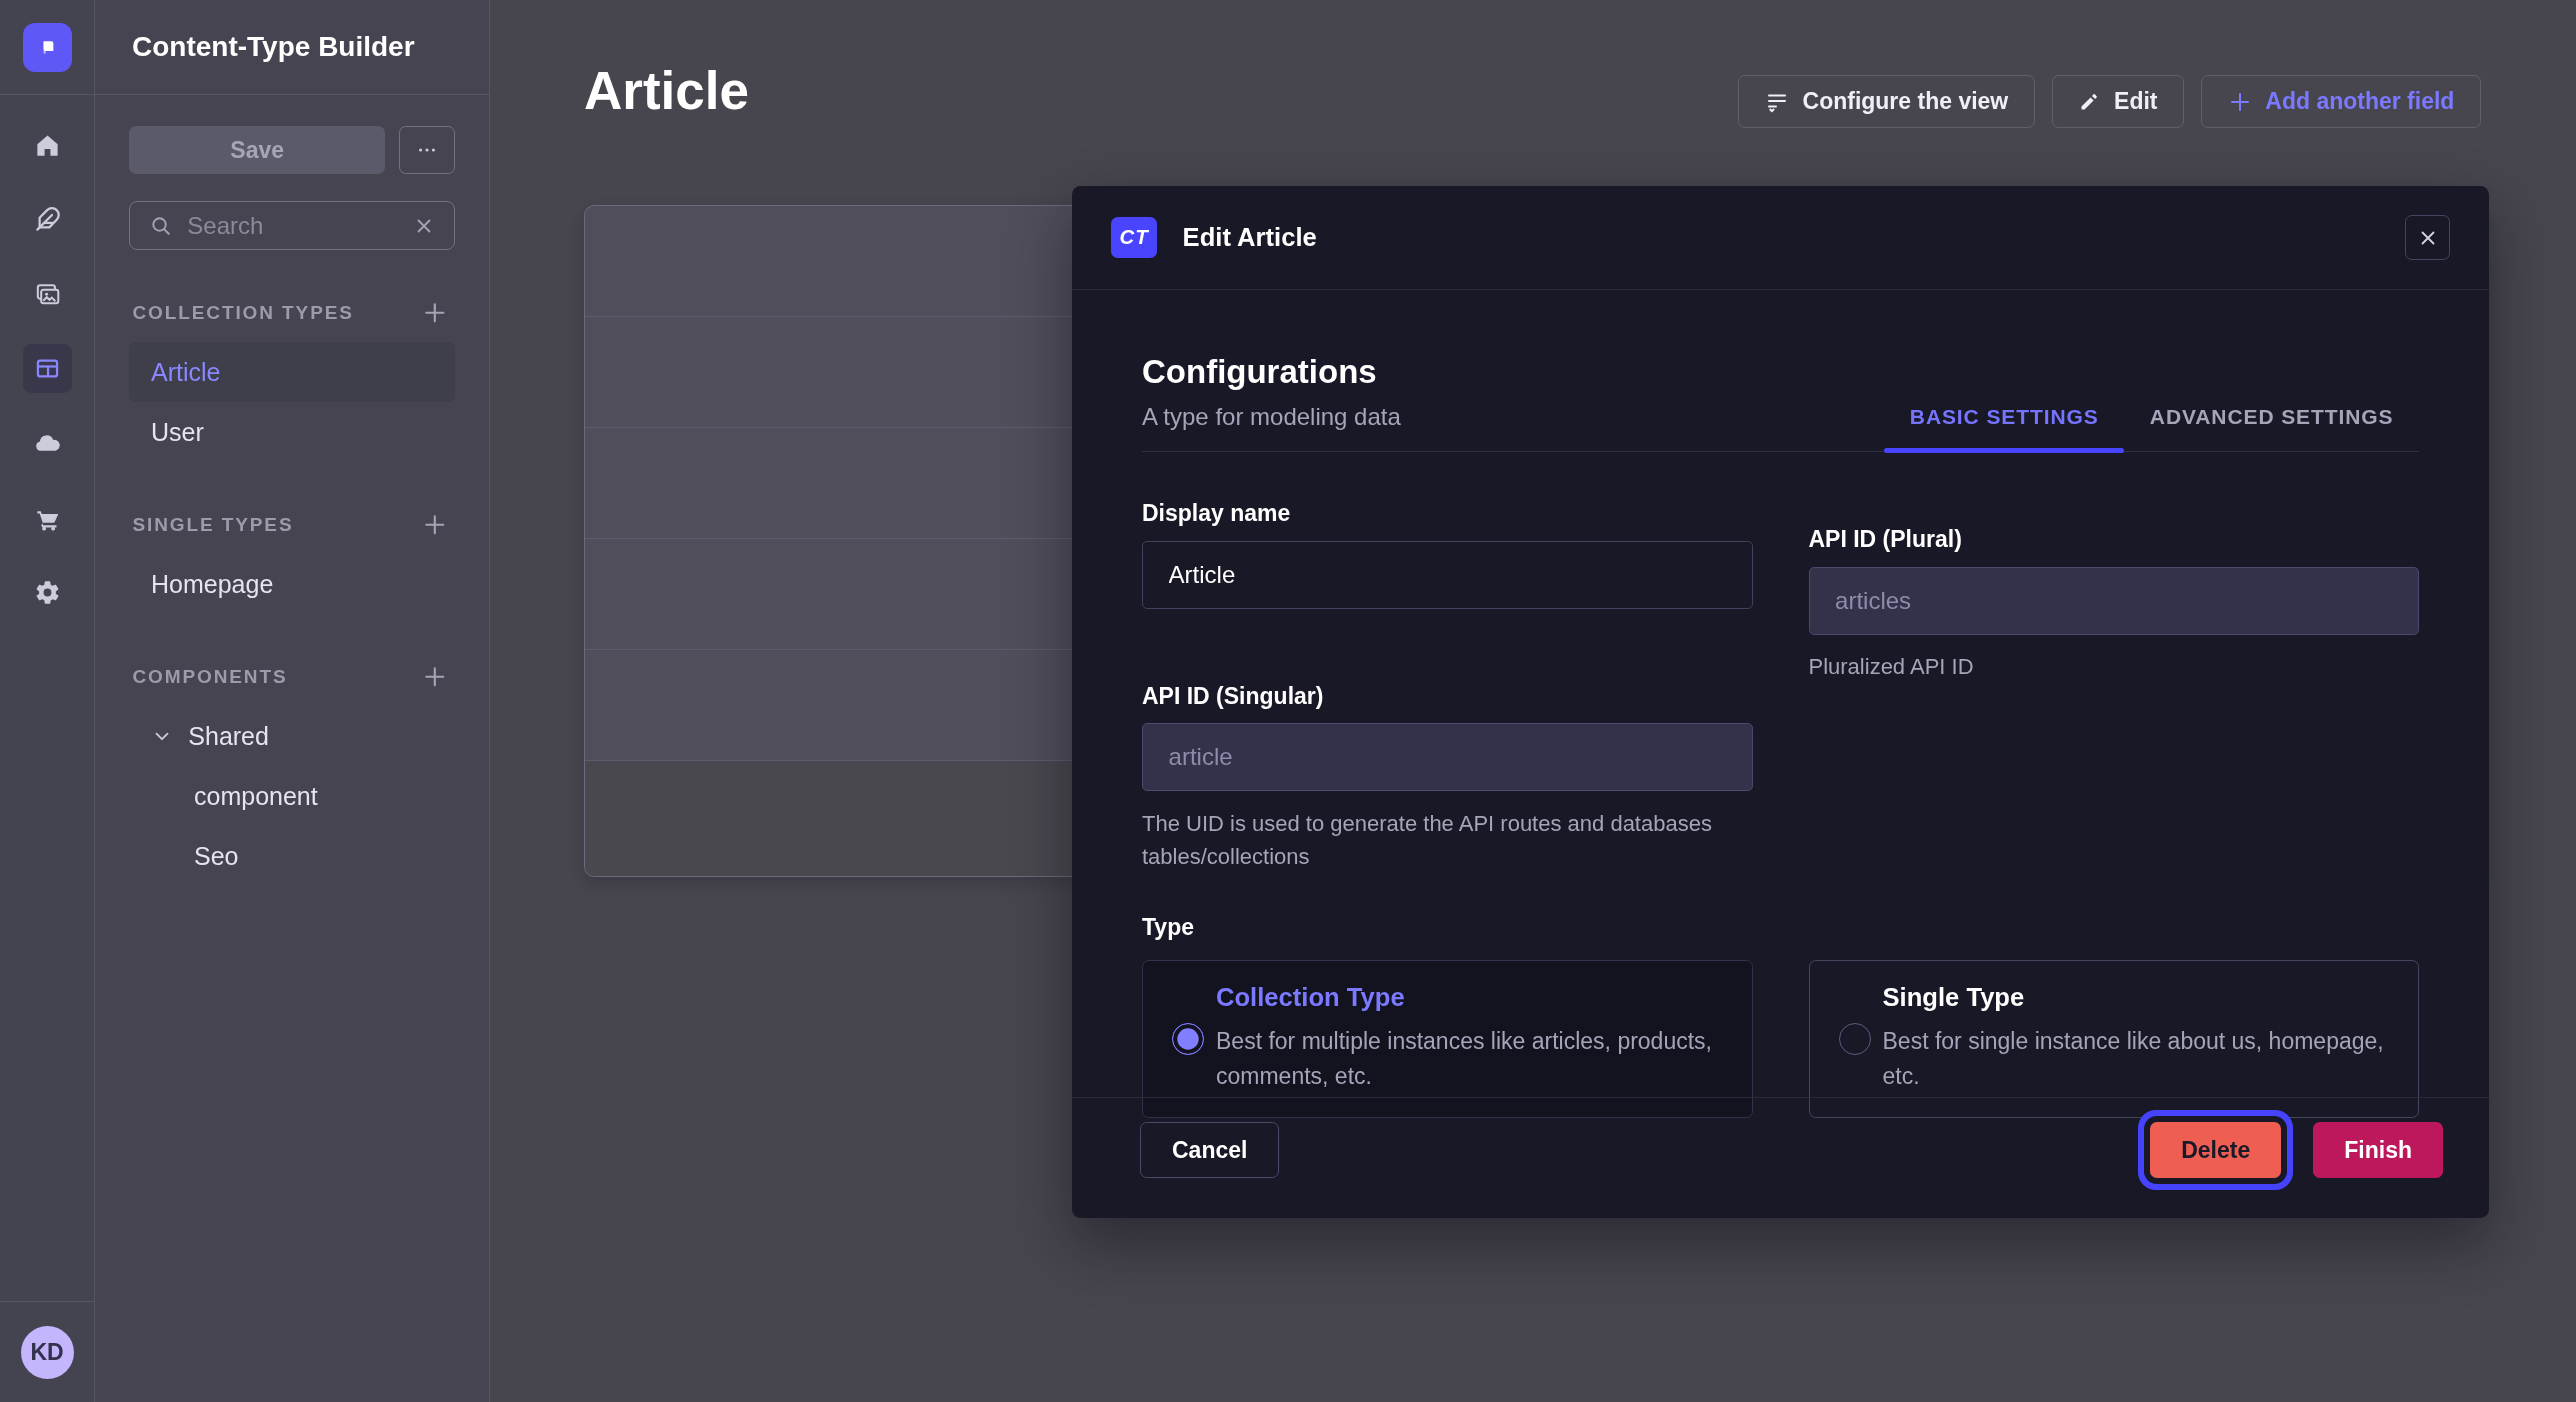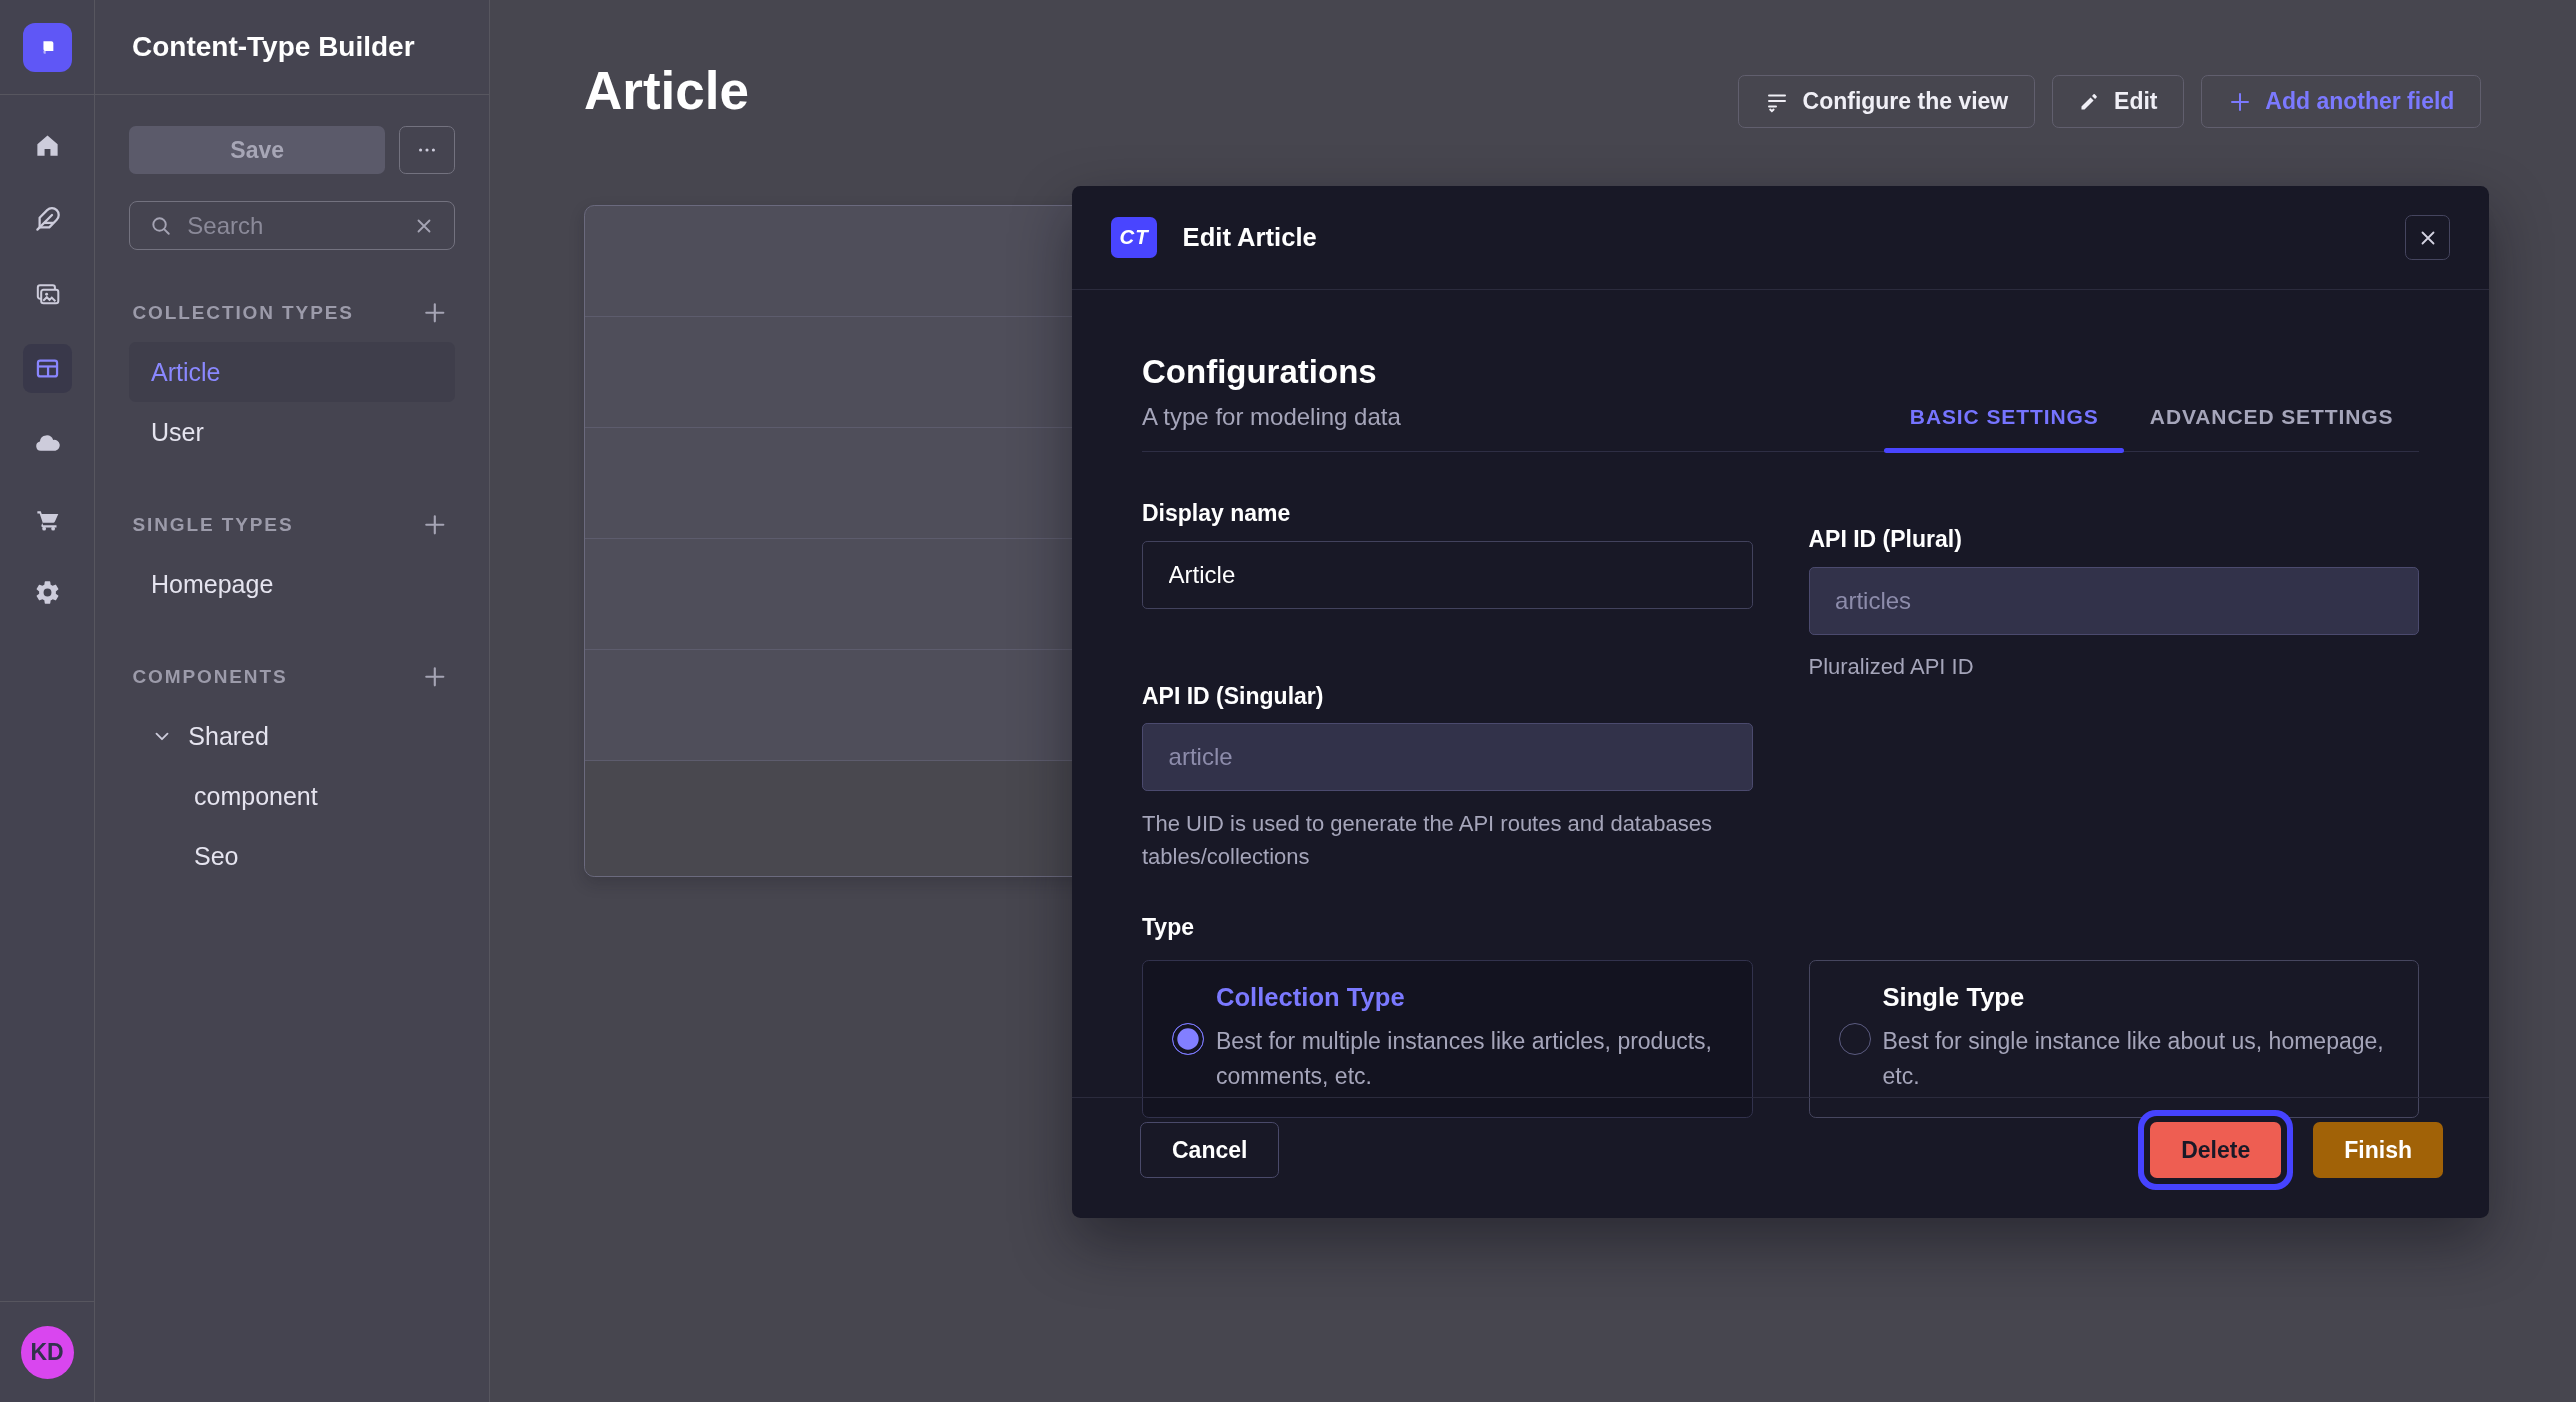--- a/index.html
+++ b/index.html
@@ -15,21 +15,21 @@
   .ib-head{height:95px;width:100%;display:flex;align-items:center;justify-content:center;
     border-bottom:0.9px solid #57565f}
   .logo{width:49px;height:49px;border-radius:12px;background:#5f57f6;display:flex;
     align-items:center;justify-content:center}
   .ib-nav{display:flex;flex-direction:column;gap:25.6px;margin-top:25.6px;align-items:center}
   .ib-btn{width:49px;height:49px;border-radius:8.5px;display:flex;align-items:center;
     justify-content:center;color:#cdccdb}
   .ib-btn.active{background:#39384a;color:#8a86ff}
   .ib-foot{margin-top:auto;width:100%;height:101px;border-top:0.9px solid #57565f;
     display:flex;align-items:center;justify-content:center}
-  .avatar{width:53px;height:53px;border-radius:50%;background:#d946ef;color:#32324d;
+  .avatar{width:53px;height:53px;border-radius:50%;background:#c4b5fd;color:#32324d;
     font-weight:700;font-size:23px;display:flex;align-items:center;justify-content:center}
 
   
   .subnav{position:absolute;left:95px;top:0;bottom:0;width:395px;background:#454450;
     border-right:0.9px solid #57565f;z-index:3}
   .sn-head{height:95px;display:flex;align-items:center;padding-left:37px;
     border-bottom:0.9px solid #57565f}
   .sn-title{font-size:28px;font-weight:700;color:#ffffff}
   .sn-body{padding:31px 34px 0 34px}
   .save-row{display:flex;gap:13.6px}
@@ -113,21 +113,21 @@
   .card-title{font-size:25.6px;font-weight:700;color:#fff;margin-bottom:12px}
   .card.selected .card-title{color:#7b79ff}
   .card-desc{font-size:23px;color:#a5a5ba;line-height:1.55;max-width:545px}
   .m-foot{position:absolute;left:0;right:0;bottom:16px;height:105px;border-top:0.9px solid #2b2b3d;
     display:flex;align-items:center;padding:0 46px 0 68px}
   .btn{height:56px;border-radius:6.8px;font-size:23px;font-weight:700;padding:0 31px}
   .btn-cancel{border:0.9px solid #4a4a6a;color:#fff;background:#181826}
   .foot-right{margin-left:auto;display:flex;align-items:center;gap:32px}
   .btn-delete{background:#ee5e52;color:#191927;
     box-shadow:0 0 0 6px #181826,0 0 0 12px #4643ff}
-  .btn-finish{background:#a16207;color:#fff}
+  .btn-finish{background:#be185d;color:#fff}
 </style>
 </head>
 <body>
 
 <aside class="iconbar">
   <div class="ib-head">
     <div class="logo">
       <svg width="27" height="27" viewBox="0 0 24 24">
         <path d="M8.4 6.4h7.1c.9 0 1.7.8 1.7 1.7v7.1h-7.1a1.7 1.7 0 0 1-1.7-1.7z" fill="#ffffff"></path>
         <path d="M8.4 15.2h2v2.4h-.9a1.1 1.1 0 0 1-1.1-1.1z" fill="rgba(255,255,255,.55)"></path>

